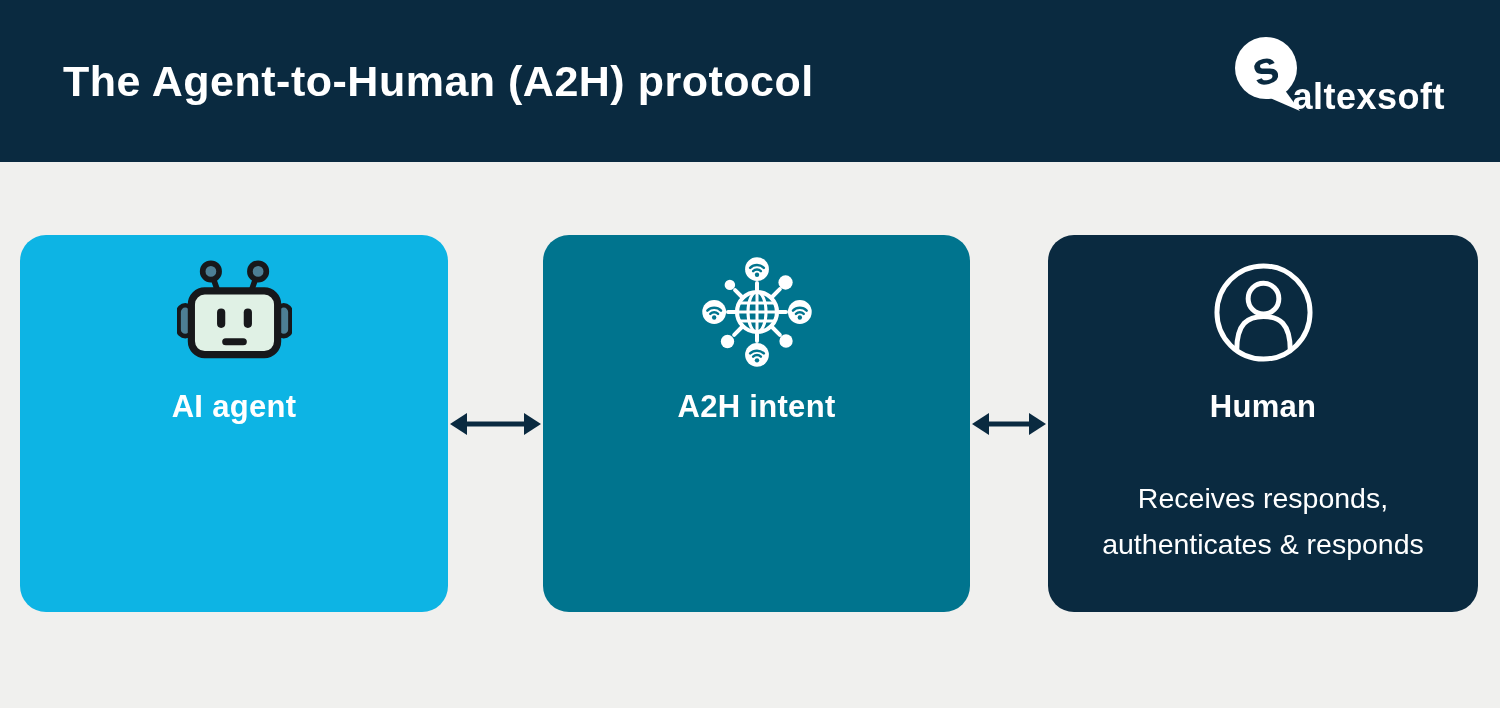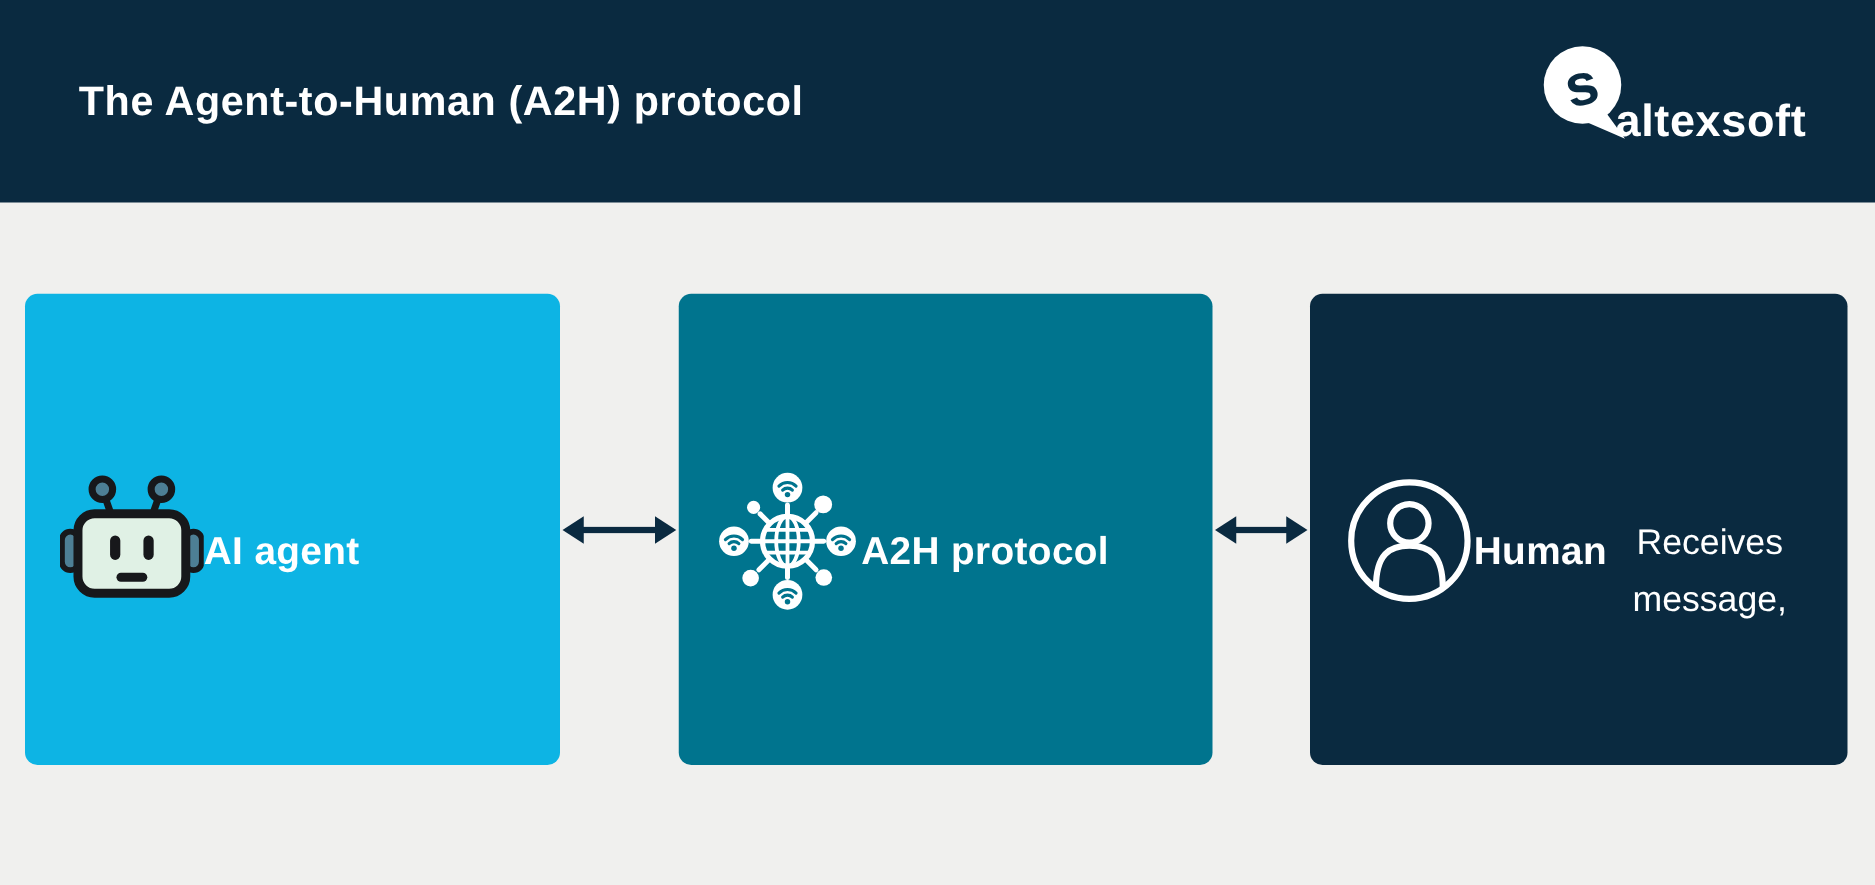--- a/index.html
+++ b/index.html
@@ -19,39 +19,39 @@
 
   
   .header{
     position:absolute;left:0;top:0;width:1500px;height:162px;
     background:var(--navy);
     display:flex;align-items:center;
   }
   .page-title{
     margin-left:63px;
     color:var(--white);
-    font-size:33px;font-weight:bold;letter-spacing:.5px;
+    font-size:43px;font-weight:bold;letter-spacing:.5px;
   }
   .brand{
     position:absolute;right:55px;top:36px;
     display:flex;align-items:flex-end;
   }
   .brand-name{
     color:var(--white);font-size:36px;font-weight:bold;
     letter-spacing:.5px;line-height:.82;margin-left:-12px;
   }
 
   
   .cards-row{
     position:absolute;left:20px;top:235px;width:1458px;height:377px;
     display:flex;align-items:stretch;
   }
   .card{
-    height:377px;border-radius:10px;
-    display:flex;flex-direction:row;align-items:center;
+    height:377px;border-radius:26px;
+    display:flex;flex-direction:column;align-items:center;
     padding:16px 28px 0 28px;color:var(--white);
   }
   .card-agent{width:428px;background:var(--cyan);}
   .card-gateway{width:427px;background:var(--teal);}
   .card-human{width:430px;background:var(--navy);}
   .icon-box{height:118px;display:flex;align-items:center;justify-content:center;margin-top:2px;}
   .card-title{margin-top:18px;font-size:31px;font-weight:bold;letter-spacing:.3px;text-align:center;}
   .card-body{margin-top:50px;font-size:28.5px;line-height:46px;text-align:center;}
 
   
@@ -158,39 +158,40 @@
             <circle cy="5.8" r="2.3" fill="#00748e"></circle>
           </g>
           <g transform="translate(107,62)">
             <circle r="12.5" fill="#ffffff"></circle>
             <path d="M -7.2 -1.4 A 10.2 10.2 0 0 1 7.2 -1.4" fill="none" stroke="#00748e" stroke-width="2.6" stroke-linecap="round"></path>
             <path d="M -4.1 2 A 5.8 5.8 0 0 1 4.1 2" fill="none" stroke="#00748e" stroke-width="2.6" stroke-linecap="round"></path>
             <circle cy="5.8" r="2.3" fill="#00748e"></circle>
           </g>
         </svg>
       </div>
-      <div class="card-title">A2H protocol</div>
+      <div class="card-title">A2H intent</div>
     </div>
 
     <div class="connector connector-b">
       <div class="dbl-arrow">
         <div class="shaft"></div>
         <div class="head head-left"></div>
         <div class="head head-right"></div>
       </div>
     </div>
 
     <div class="card card-human">
       <div class="icon-box">
         <svg width="103" height="103" viewBox="0 0 104 104">
           <circle cx="52" cy="52" r="47" fill="none" stroke="#ffffff" stroke-width="5"></circle>
           <circle cx="52" cy="38" r="15.5" fill="none" stroke="#ffffff" stroke-width="5"></circle>
           <path d="M 25 90 C 25 63 36 56 52 56 C 68 56 79 63 79 90" fill="none" stroke="#ffffff" stroke-width="5"></path>
         </svg>
       </div>
       <div class="card-title">Human</div>
       <div class="card-body">
-        <div>Receives message,</div>
+        <div>Receives responds,</div>
+        <div>authenticates &amp; responds</div>
       </div>
     </div>
 
   </div>
 </div>
 
 </body></html>

